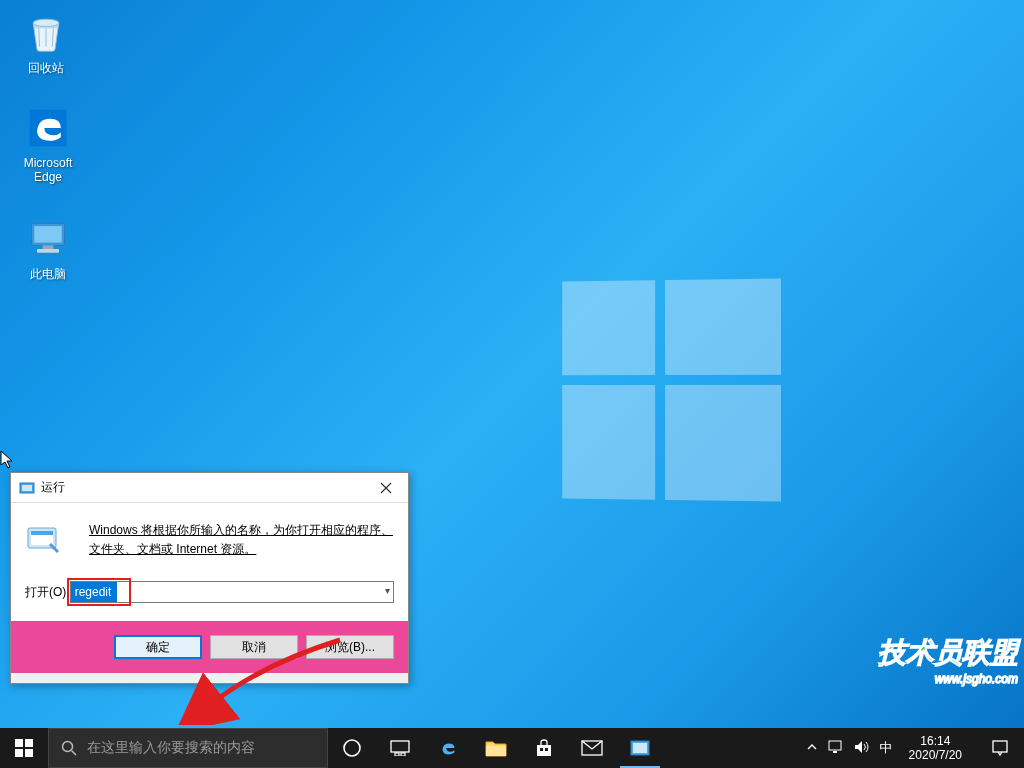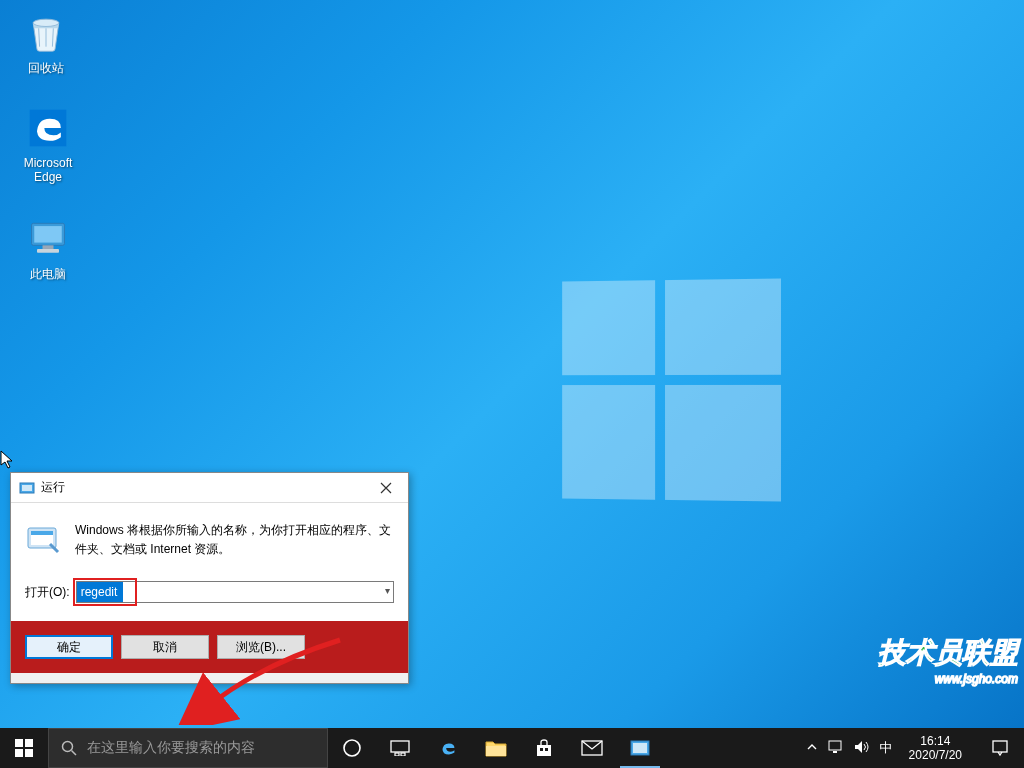--- a/index.html
+++ b/index.html
@@ -93,29 +93,29 @@
   display: flex; align-items: center; justify-content: center;
   font-size: 14px;
   cursor: pointer;
 }
 
 .run-body {
   padding: 18px 14px 14px 14px;
   background: #fff;
   height: 118px;
 }
-.run-desc-row { display: flex; gap: 14px; }
+.run-desc-row { display: flex; gap: 28px; text-decoration: underline; }
 .run-desc-icon {
   width: 36px; height: 36px; flex: none;
   display: flex; align-items: center; justify-content: center;
 }
 .run-desc-text { font-size: 12px; line-height: 1.6; flex: 1; }
 
 .run-input-row {
-  display: flex; align-items: center; gap: 6px;
+  display: flex; align-items: center; 
   margin-top: 22px;
 }
 .run-input-label { font-size: 12px; }
 .run-input-wrap {
   flex: 1;
   position: relative;
 }
 .run-input {
   width: 100%;
   height: 22px;
@@ -132,23 +132,24 @@
   pointer-events: none;
 }
 .run-input::selection { background: #0078d7; color: #fff; }
 .run-combo-arrow {
   position: absolute; right: 4px; top: 4px;
   font-size: 10px; color: #555;
   pointer-events: none;
 }
 
 .run-buttons {
-  background: #b91c1c;
+  background: #ec4899;
   padding: 14px 14px;
   display: flex;
+  justify-content: flex-end;
   gap: 8px;
 }
 .run-buttons button {
   width: 88px; height: 24px;
   font-size: 12px;
   background: #e1e1e1;
   border: 1px solid #adadad;
   cursor: pointer;
 }
 .run-buttons button.default {

